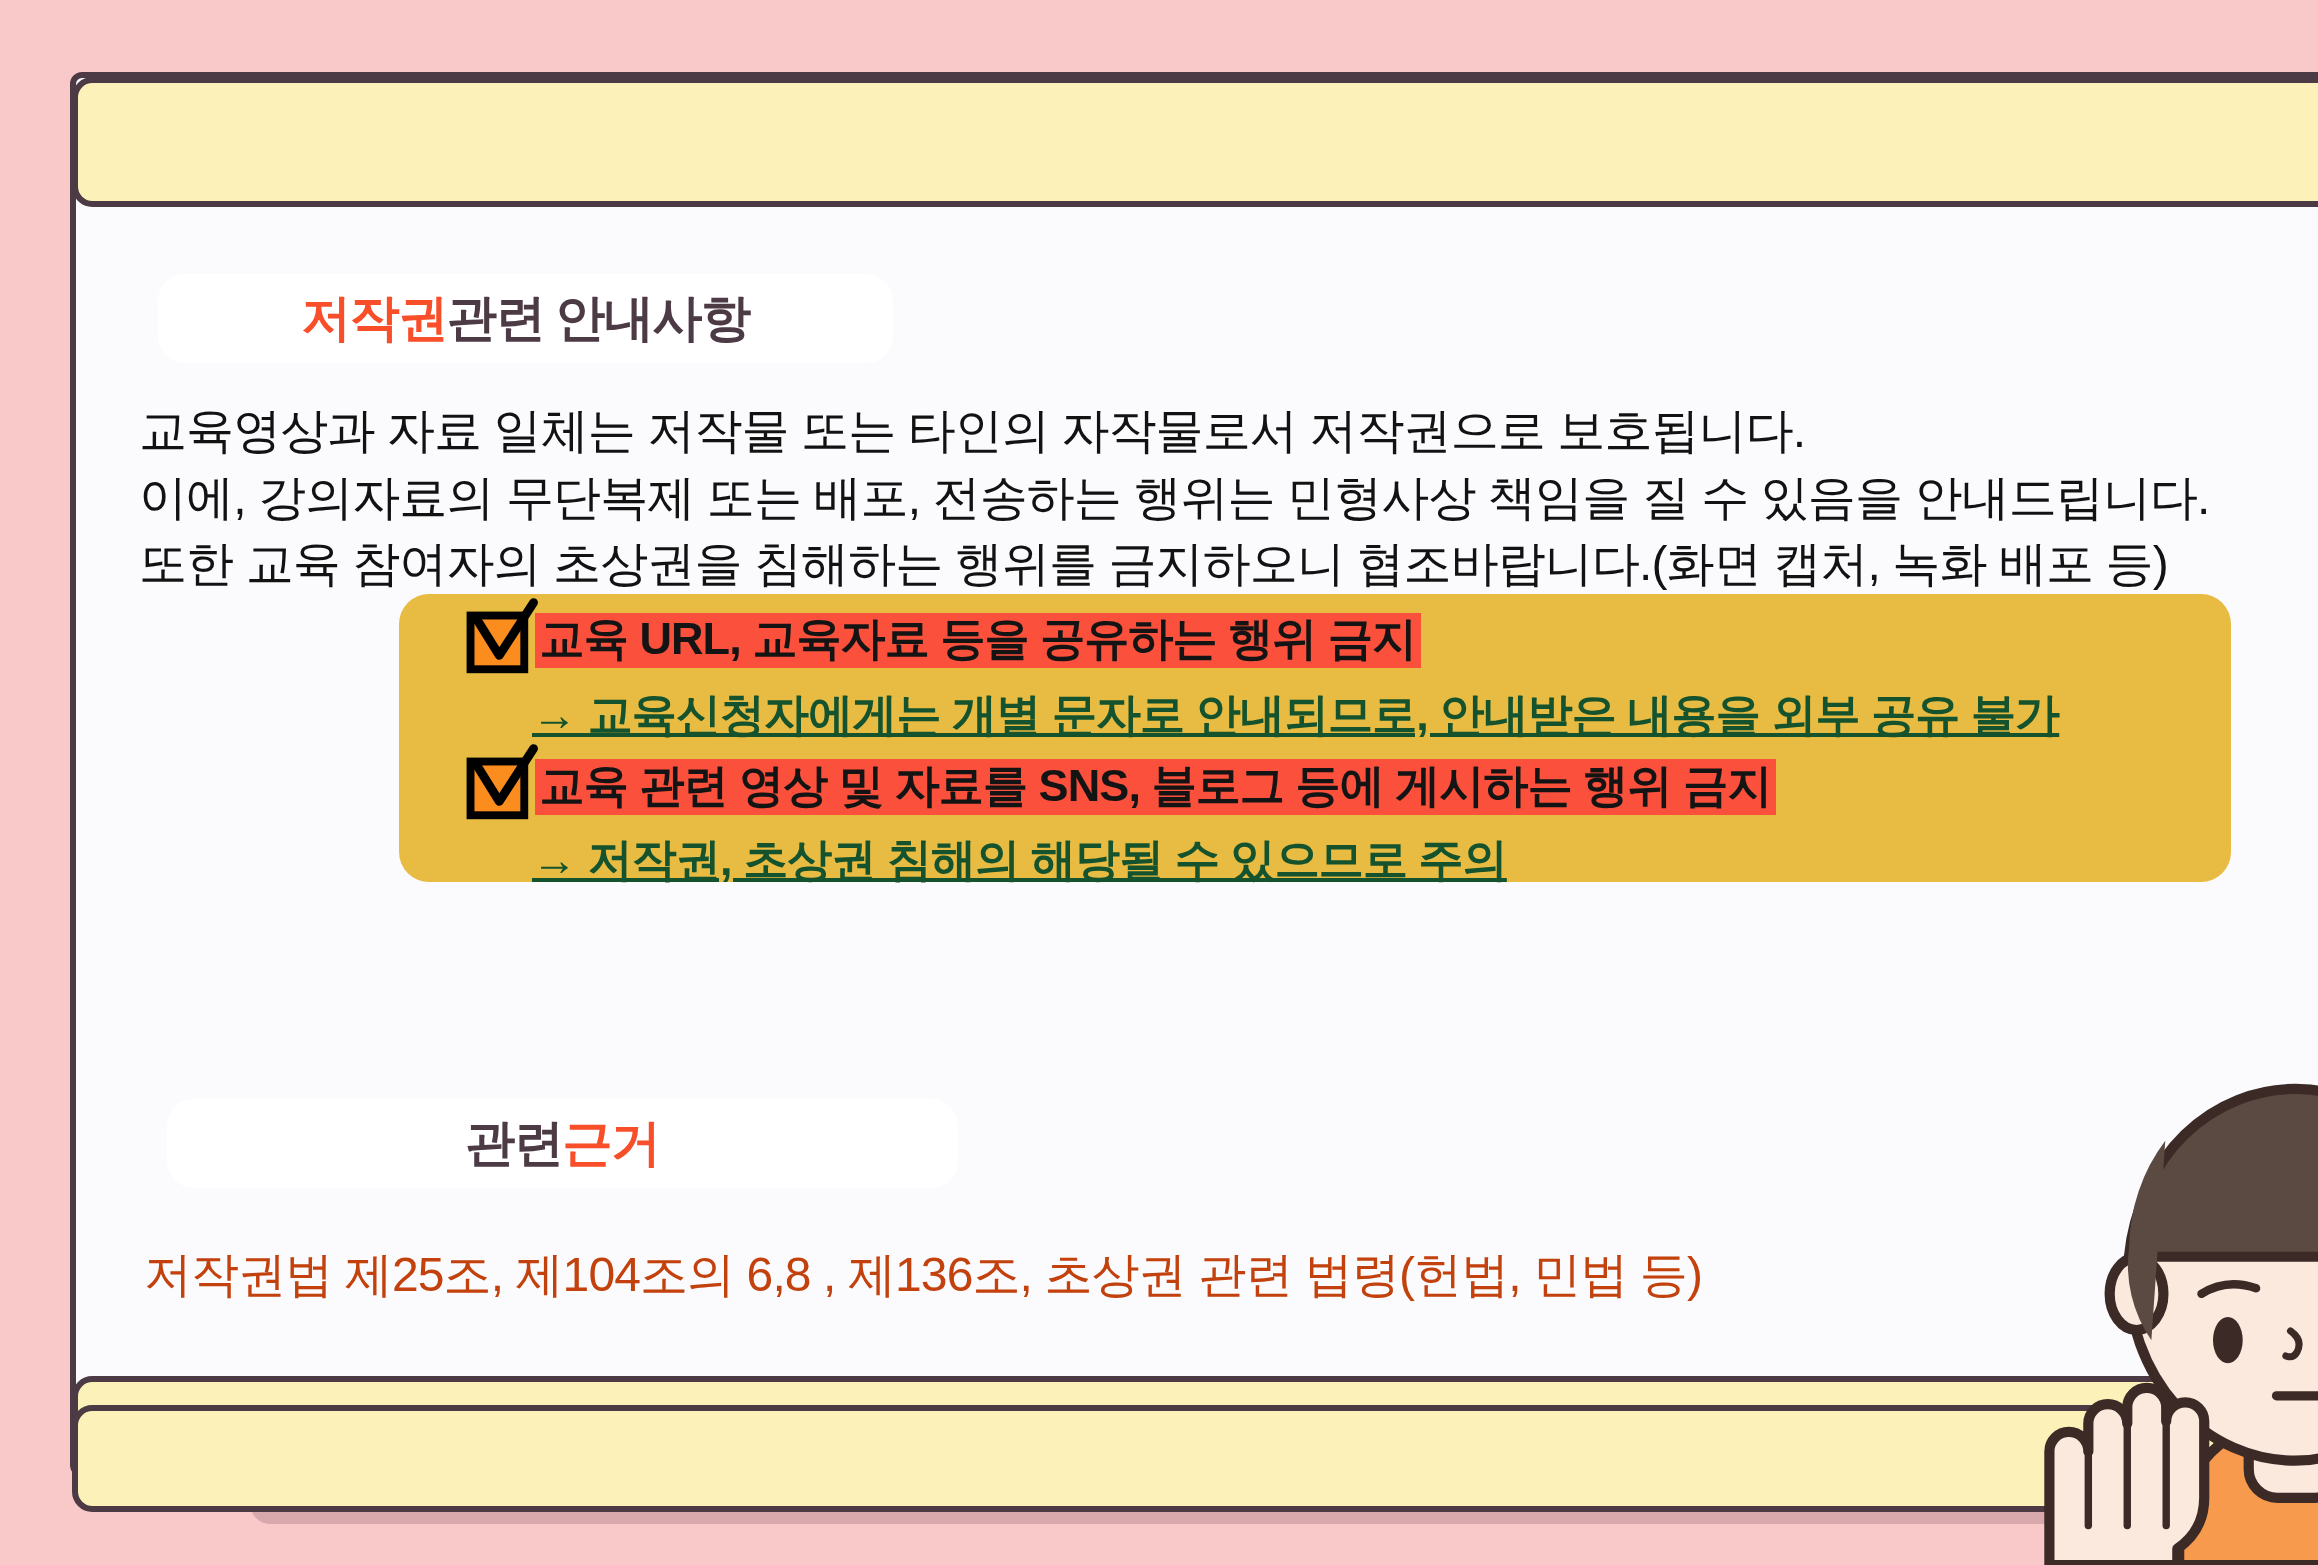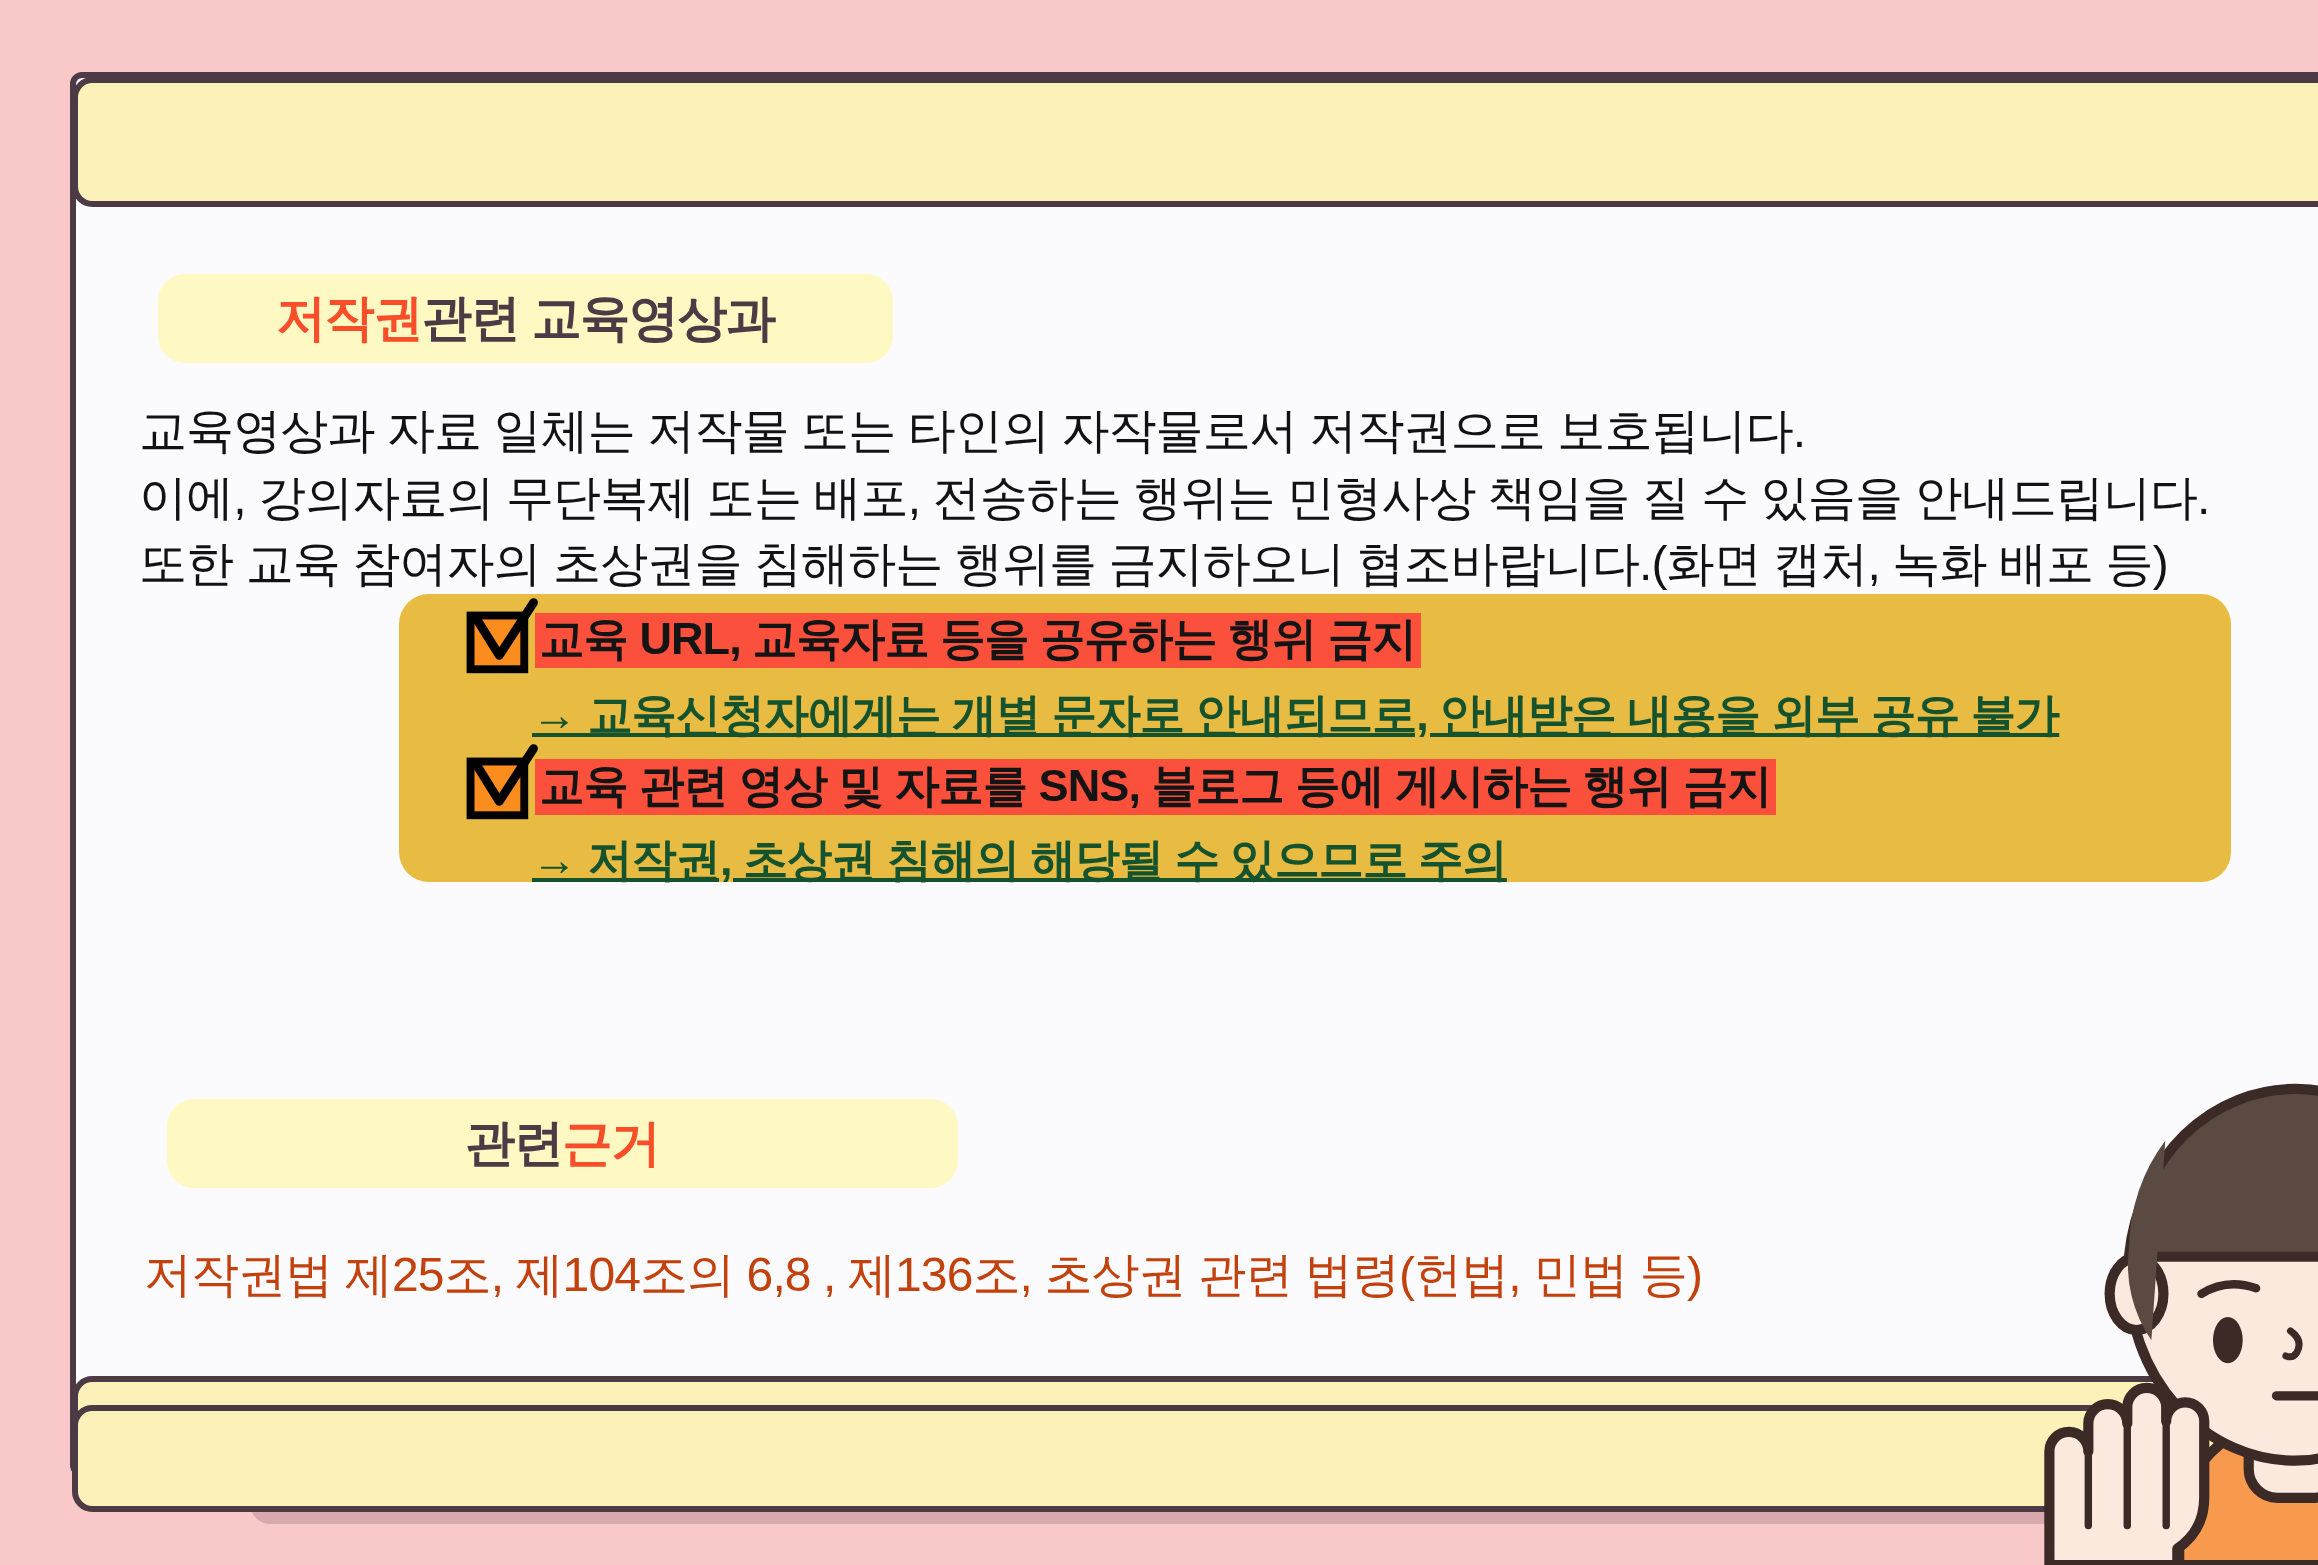--- a/index.html
+++ b/index.html
@@ -110,26 +110,27 @@
     left: 79px;
     top: 218px;
     width: 2615px;
     height: 1159px;
     z-index: 6;
   }
 
   
   .badge {
     position: absolute;
-    background: #fef9c3;
+    background: #ffffff;
     border-radius: 27px;
     display: flex;
     align-items: center;
     justify-content: center;
     white-space: nowrap;
+    font-family: Liberation Serif, serif;
   }
   .badge span { font-size: 50px; font-weight: 700; letter-spacing: -1.4px; }
   .badge .accent { color: #f84e2a; }
   .badge .dark   { color: #4c3a44; }
 
   #badge-notice {
     left: 79px;
     top: 56px;
     width: 735px;
     height: 89px;
@@ -233,21 +234,21 @@
   <div class="bar bar-bottom-a"></div>
   <div class="bar bar-bottom-b"></div>
 
   <div class="bar bar-top"></div>
 
 
   <div class="content">
 
     <div class="badge" id="badge-notice">
       <span class="accent">저작권</span>
-        <span class="dark"> 관련 교육영상과</span>
+        <span class="dark"> 관련 안내사항</span>
     </div>
 
     <div class="para">
       <div>교육영상과 자료 일체는 저작물 또는 타인의 자작물로서 저작권으로 보호됩니다.</div>
       <div>이에, 강의자료의 무단복제 또는 배포, 전송하는 행위는 민형사상 책임을 질 수 있음을 안내드립니다.</div>
       <div>또한 교육 참여자의 초상권을 침해하는 행위를 금지하오니 협조바랍니다.(화면 캡처, 녹화 배포 등)</div>
     </div>
 
     <div class="callout">
 

